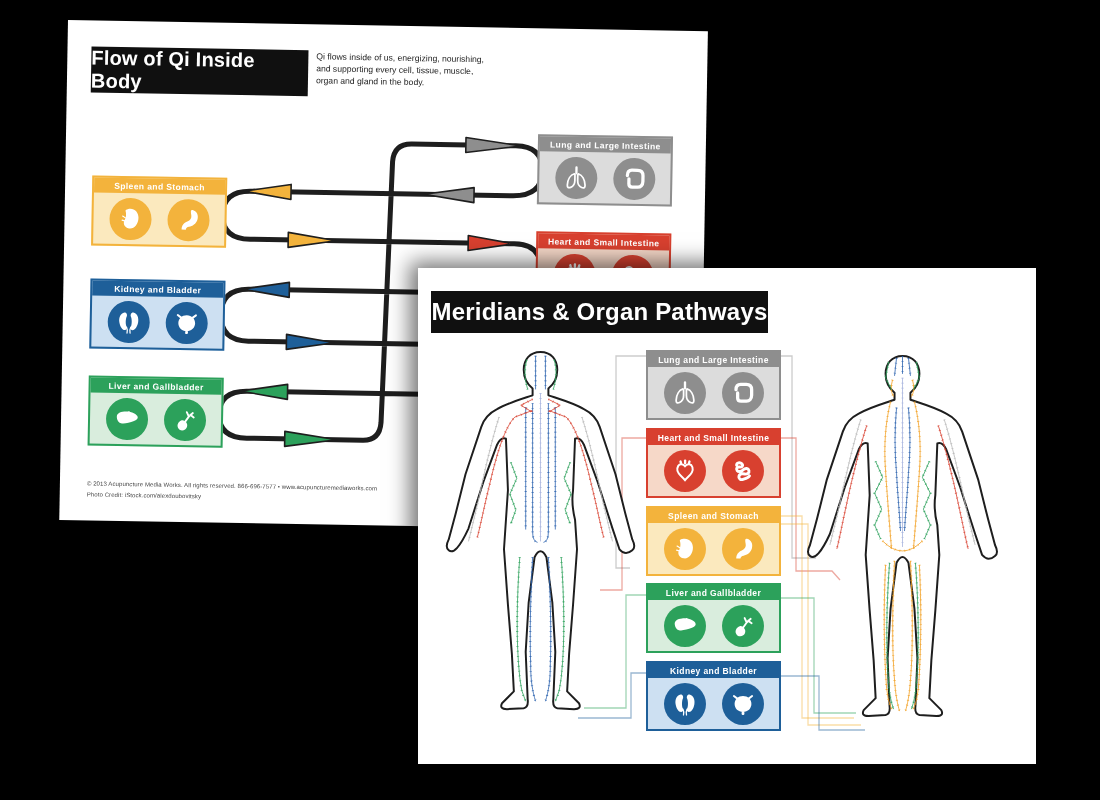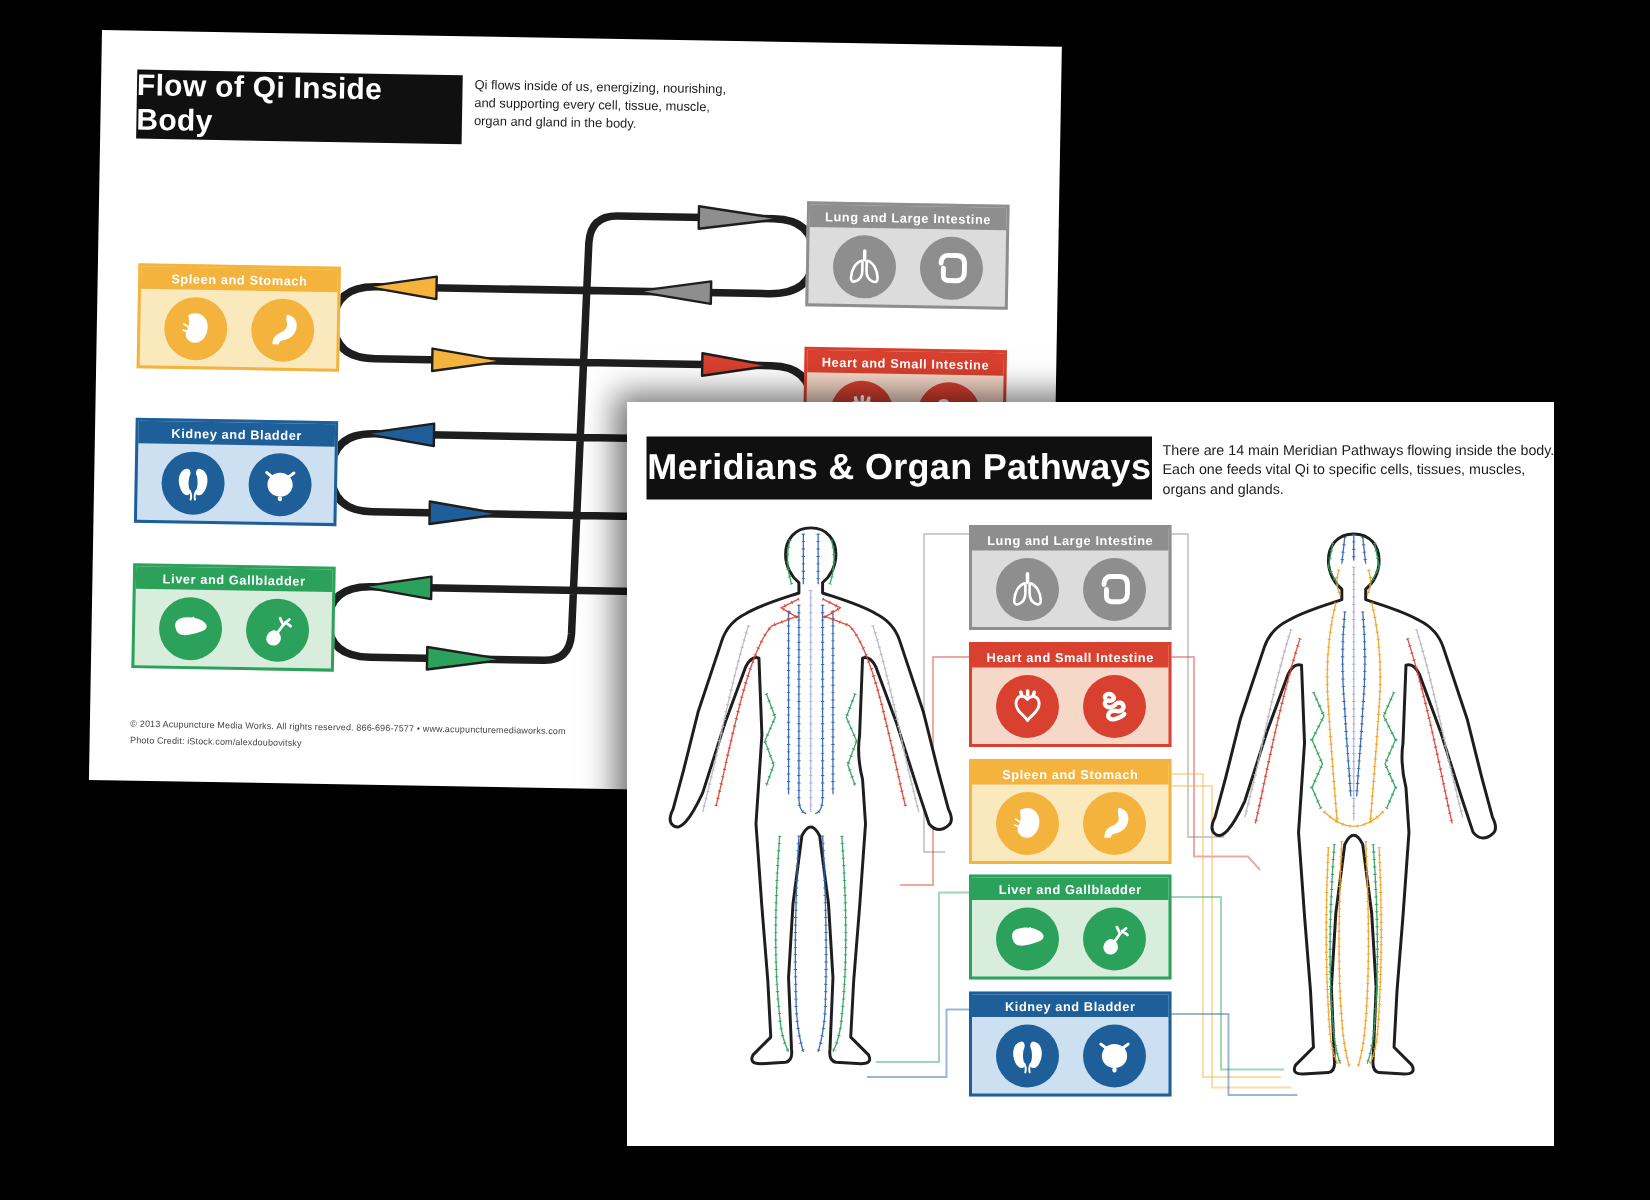--- a/index.html
+++ b/index.html
@@ -202,21 +202,20 @@
       <polyline class="connector" stroke="#8E8E8E" points="360,88 374,88 374,290 398,290"></polyline>
       <polyline class="connector" stroke="#D8402F" points="360,170 378,170 378,303 414,303 422,312"></polyline>
       <polyline class="connector" stroke="#F3B33C" points="360,248 384,248 384,450 436,450"></polyline>
       <polyline class="connector" stroke="#F3B33C" points="360,256 390,256 390,457 443,457"></polyline>
       <polyline class="connector" stroke="#2CA15B" points="360,330 396,330 396,445 438,445"></polyline>
       <polyline class="connector" stroke="#1E5F99" points="360,408 401,408 401,462 447,462"></polyline>
     </g>
   </svg>
 
   <div class="title-bar" id="front-title">Meridians &amp; Organ Pathways</div>
-  <div class="desc" id="front-desc">There are 14 main Meridian Pathways flowing inside the body. Each one feeds vital Qi to specific cells, tissues, muscles, organs and glands.</div>
 
   <svg class="layer" style="left:15px;top:78px" width="215" height="375" viewBox="0 0 200 380">
     <use href="#body-outline-sym" width="200" height="380"></use>
     <g>
       <path class="meridian" stroke="#A8B4DE" d="M100,48 L100,198"></path>
         <path class="beads" stroke="#A8B4DE" d="M100,48 L100,198"></path>
       <path class="meridian" stroke="#2B62AE" d="M95,10 L95,44"></path>
         <path class="beads" stroke="#2B62AE" d="M95,10 L95,44"></path>
       <path class="meridian" stroke="#2B62AE" d="M105,10 L105,44"></path>
         <path class="beads" stroke="#2B62AE" d="M105,10 L105,44"></path>

